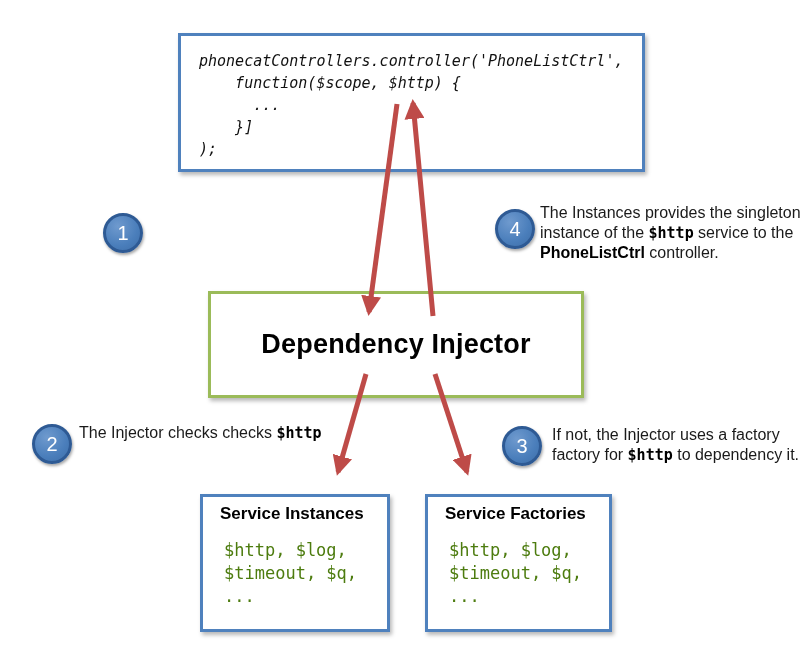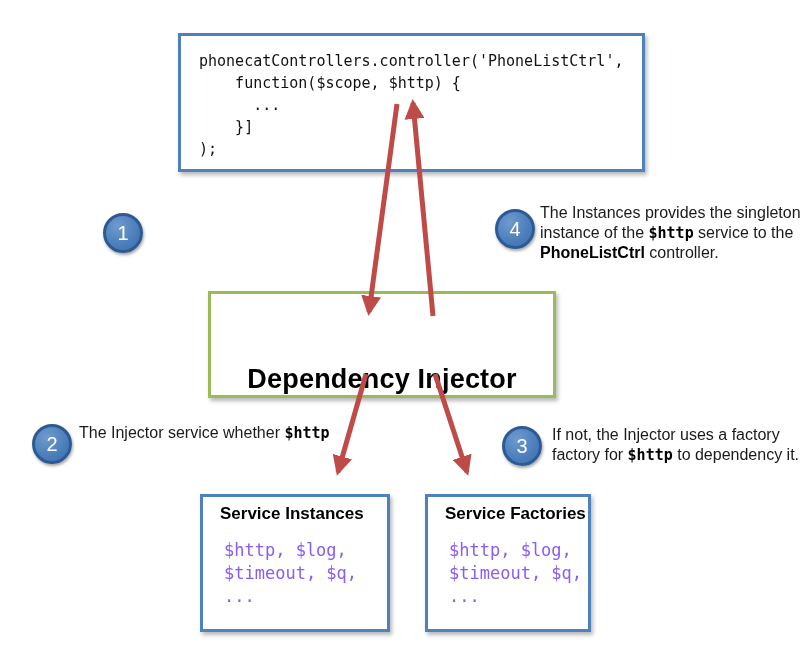--- a/index.html
+++ b/index.html
@@ -5,34 +5,34 @@
   html,body{margin:0;padding:0;background:#fff;}
   .stage{position:relative;width:805px;height:668px;background:#fff;overflow:hidden;
          font-family:"Liberation Sans",sans-serif;color:#000;}
 
   .box{position:absolute;background:#fff;border:3px solid #4f81bd;box-sizing:border-box;
        box-shadow:2px 3px 4px rgba(0,0,0,0.28);}
 
   
   .code-box{left:178px;top:33px;width:467px;height:139px;}
   .code{margin:0;padding:14px 16px 0 18px;font-family:"DejaVu Sans Mono",monospace;
-        font-size:15px;line-height:22px;color:#111;}
+        font-size:15px;line-height:22px;color:#111;font-style:italic;}
 
   
-  .injector-box{left:208px;top:291px;width:348px;height:107px;border-color:#9bbb59;
-                display:flex;align-items:flex-end;justify-content:center;}
+  .injector-box{left:208px;top:291px;width:376px;height:107px;border-color:#9bbb59;
+                display:flex;align-items:center;justify-content:center;}
   .injector-title{font-size:27px;font-weight:bold;letter-spacing:0.2px;}
 
   
   .service-box{top:494px;width:190px;height:138px;padding:6px 0 0 17px;}
   .service-instances{left:200px;}
-  .service-factories{left:425px;width:166px;}
+  .service-factories{left:425px;width:187px;}
   .service-title{font-size:17px;font-weight:bold;margin-top:1px;}
   .service-code{margin:15px 12px 0 4px;font-family:"DejaVu Sans Mono",monospace;
-                font-size:17px;line-height:23px;color:#8b5cf6;}
+                font-size:17px;line-height:23px;color:#4d7c0f;}
 
   
   .badge{position:absolute;width:40px;height:40px;border-radius:50%;
          background:radial-gradient(circle at 35% 30%, #6f9ace, #4a7ebb 60%, #3e6ea8);
          border:3px solid #2e5a94;box-sizing:border-box;
          box-shadow:1px 2px 3px rgba(0,0,0,0.35);
          display:flex;align-items:center;justify-content:center;
          color:#fff;font-size:20px;}
   .badge1{left:103px;top:213px;}
   .badge2{left:32px;top:424px;}
@@ -73,21 +73,21 @@
   </div>
   <div class="ann ann4"><span>The Instances provides the singleton</span><br><span>instance of the </span><span class="b m">$http</span><span> service to the</span><br><span class="b">PhoneListCtrl</span><span> controller.</span></div>
 
   <div class="box injector-box">
     <div class="injector-title">Dependency Injector</div>
   </div>
 
   <div class="badge badge2">
     <span>2</span>
   </div>
-  <div class="ann ann2"><span>The Injector service whether </span><span class="b m">$http</span><br></div>
+  <div class="ann ann2"><span>The Injector checks checks </span><span class="b m">$http</span><br></div>
 
   <div class="badge badge3">
     <span>3</span>
   </div>
   <div class="ann ann3"><span>If not, the Injector uses a factory</span><br><span>factory for </span><span class="b m">$http</span><span> to dependency it.</span></div>
 
   <div class="box service-box service-instances">
     <div class="service-title">Service Instances</div>
     <pre class="service-code">$http, $log,
 $timeout, $q,

